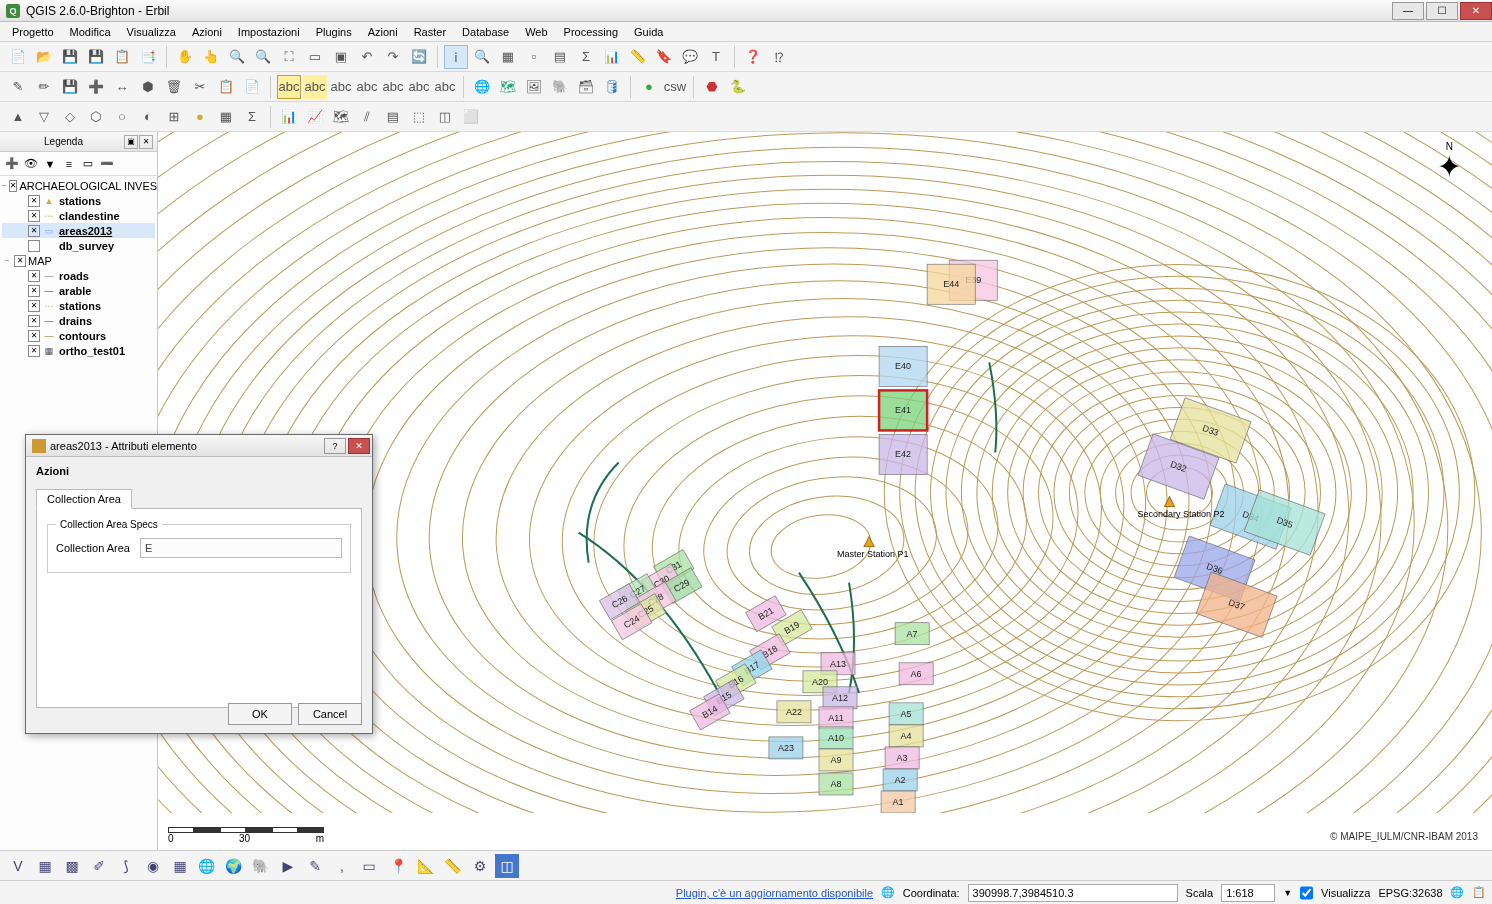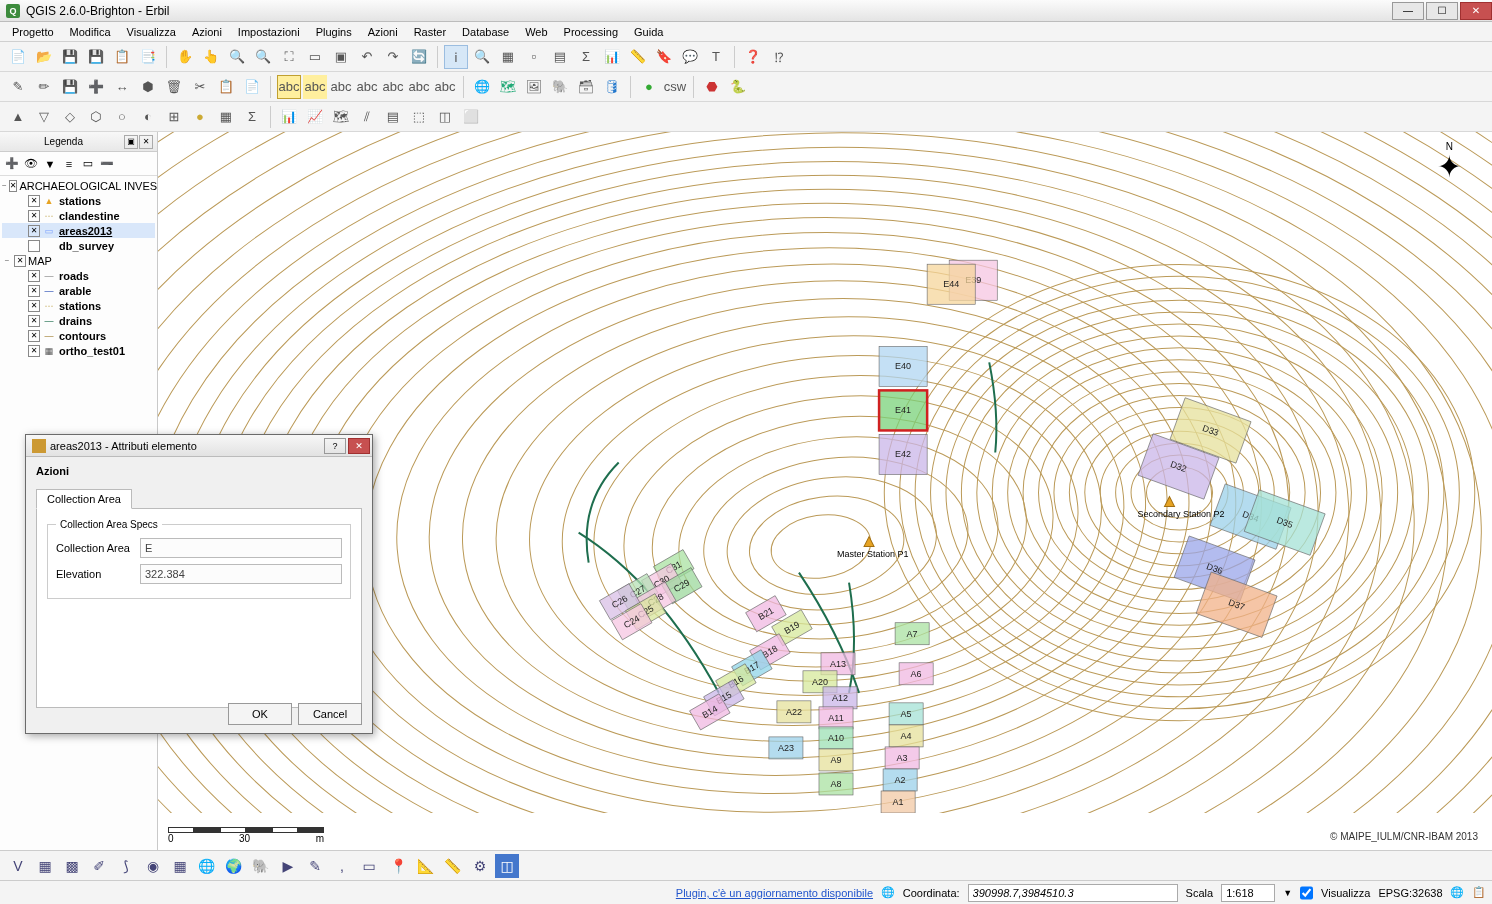--- a/index.html
+++ b/index.html
@@ -585,21 +585,21 @@
     <div class="tbtn">📏</div>
     <div class="tbtn">⚙</div>
     <div class="tbtn" style="background:#4477cc;color:#fff;">◫</div>
   </div>
 
   <div class="statusbar">
     <span class="rsep"></span>
     <span class="plugin">Plugin, c'è un aggiornamento disponibile</span>
     <span>🌐</span>
     <span>Coordinata:</span>
-    <input style="width: 210px; font-style: italic;" value="390998.7,3984510.3">
+    <input style="width: 210px;" value="390998.7,3984510.3">
     <span>Scala</span>
     <input style="width: 54px;" value="1:618">
     <span style="font-size:9px;">▼</span>
     <input type="checkbox" checked="" style="">
     <span>Visualizza</span>
     <span>EPSG:32638</span>
     <span>🌐</span>
     <span>📋</span>
   </div>
 
@@ -616,24 +616,20 @@
       <div class="azioni">Azioni</div>
       <span class="tab">Collection Area</span>
       <div class="tabbody">
         <fieldset>
           <legend>Collection Area Specs</legend>
           <div id="dialogFields">
               <div class="frow">
                 <label>Collection Area</label>
                 <input value="E" style="">
               </div>
-              <div class="frow">
-                <label>Elevation</label>
-                <input value="322.384" style="">
-              </div>
             </div>
         </fieldset>
       </div>
     </div>
     <div class="footer">
       <button>OK</button>
       <button>Cancel</button>
     </div>
   </div>
 </div>

